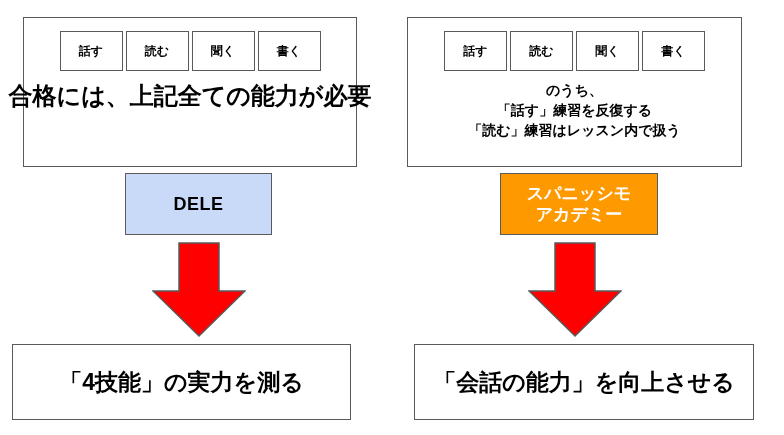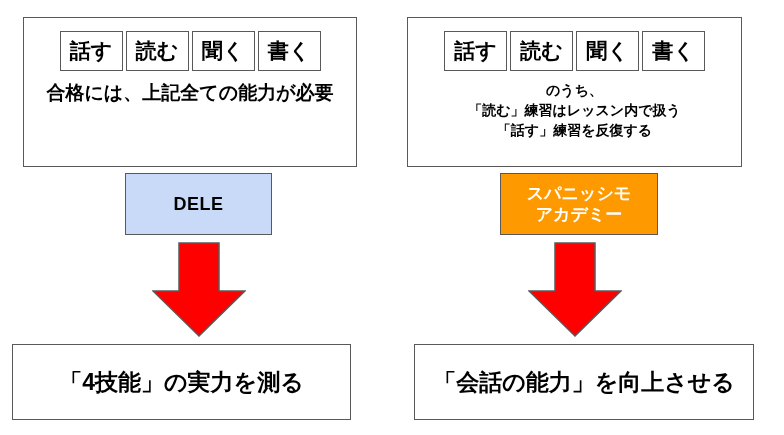--- a/index.html
+++ b/index.html
@@ -30,26 +30,26 @@
 
   .skills-row { display: flex; gap: 3px; margin-top: 13px; }
   .skill-box {
     width: 61px;
     height: 38px;
     border: 1.5px solid #595959;
     background: #ffffff;
     display: flex;
     align-items: center;
     justify-content: center;
-    font-size: 21px;
+    font-size: 12px;
   }
 
   .note-single {
     margin: 9px 0 0;
-    font-size: 19px;
+    font-size: 24px;
     text-align: center;
     white-space: nowrap;
   }
   .note-multi {
     margin: 9px 0 0;
     font-size: 14px;
     line-height: 20px;
     text-align: center;
   }
   .note-multi div { white-space: nowrap; }
@@ -107,22 +107,22 @@
 
   <section class="panel panel-right">
     <div class="skills-row">
       <div class="skill-box">話す</div>
       <div class="skill-box">読む</div>
       <div class="skill-box">聞く</div>
       <div class="skill-box">書く</div>
     </div>
     <div class="note-multi">
       <div>のうち、</div>
+      <div>「話す」練習を反復する</div>
       <div>「読む」練習はレッスン内で扱う</div>
-      <div>「話す」練習を反復する</div>
     </div>
   </section>
 
   <div class="label-box academy-box" style="background-color: rgb(255, 153, 0);">
     <span>スパニッシモ</span>
     <span>アカデミー</span>
   </div>
 
   <div class="label-box dele-box" style="background-color: rgb(201, 218, 248);">
     <span>DELE</span>

